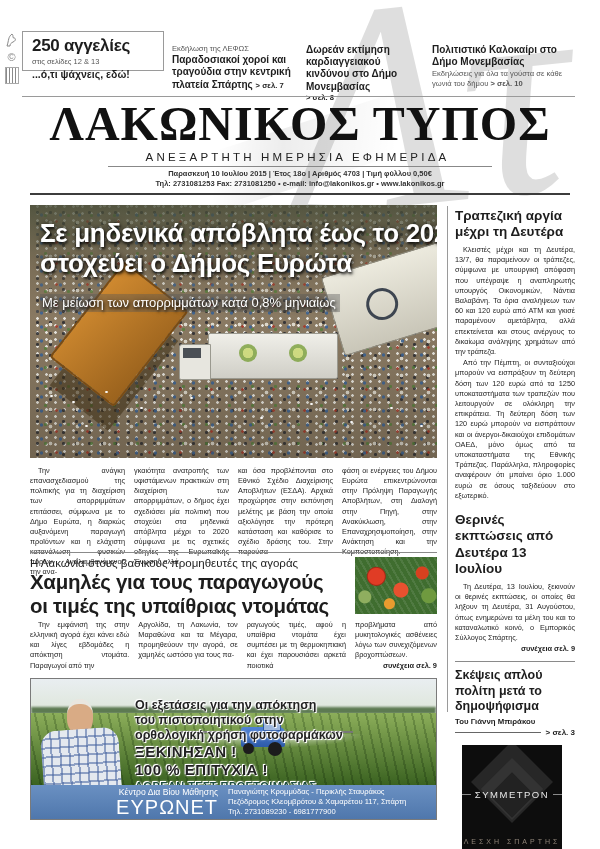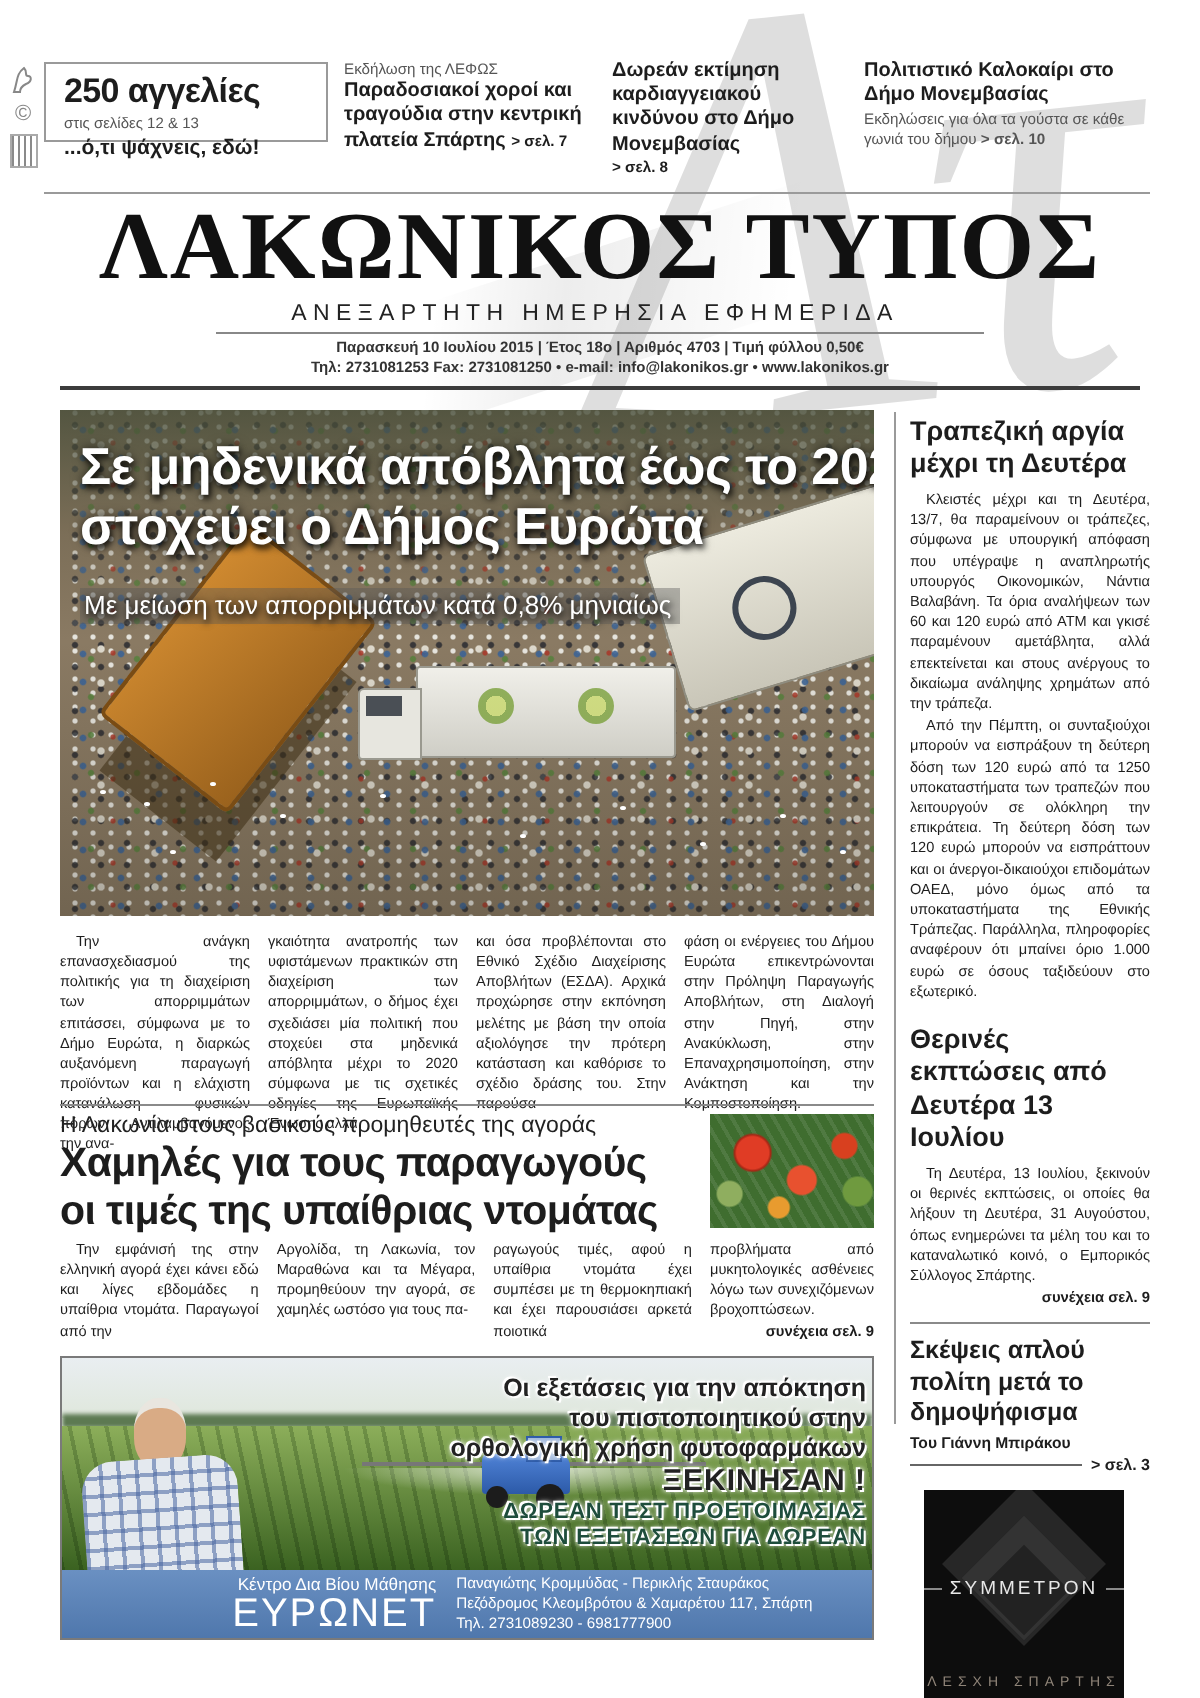--- a/index.html
+++ b/index.html
@@ -14,21 +14,21 @@
   
   .rail{left:3px;top:32px;width:17px;display:flex;flex-direction:column;gap:4px;align-items:center;color:#888;}
   .rail svg{display:block;}
   .barcode{width:12px;height:15px;background:repeating-linear-gradient(90deg,#8a8a8a 0 1px,transparent 1px 3px);border:1px solid #aaa;}
   .copyright{font-size:11px;line-height:11px;}
   
   .adsbox{left:22px;top:31px;width:142px;height:40px;border:1px solid #9a9a9a;padding:4px 6px 0 9px;box-sizing:border-box;}
   .adsbox .t{font-size:17px;font-weight:bold;letter-spacing:-0.3px;}
   .adsbox .s{font-size:7.5px;color:#555;margin-top:1px;}
   .adsbox .b{font-size:10.5px;font-weight:bold;margin-top:2px;}
-  .teaser{top:30px;font-size:10px;line-height:1.22;}
+  .teaser{top:44px;font-size:10px;line-height:1.22;}
   .teaser .kick{font-size:7.6px;color:#555;font-weight:normal;margin-bottom:1px;}
   .teaser .tt{font-weight:bold;}
   .teaser .ref{font-size:7.6px;font-weight:bold;}
   .teaser .sub{font-size:7.6px;color:#555;font-weight:normal;margin-top:1px;line-height:1.3;}
   .t1{left:172px;width:128px;}
   .t2{left:306px;width:118px;}
   .t3{left:432px;width:142px;}
   .hr1{left:22px;top:96px;width:553px;height:1px;background:#9a9a9a;}
   
   .mast{left:0;top:99px;width:600px;text-align:center;font-family:"Liberation Serif",serif;
@@ -110,21 +110,21 @@
   .boomR{left:252px;width:70px;}
   .mist{position:absolute;left:140px;top:55px;width:195px;height:14px;
     background:radial-gradient(ellipse at 50% 0,rgba(255,255,255,.75),rgba(255,255,255,0) 70%);}
   .farmer{position:absolute;left:6px;top:14px;width:92px;height:126px;}
   .farmer .head{position:absolute;left:30px;top:6px;width:26px;height:30px;border-radius:46% 46% 42% 42%;background:#d9ab85;border-top:5px solid #e9e6df;}
   .farmer .body{position:absolute;left:6px;top:36px;width:78px;height:90px;border-radius:16px 16px 0 0;
     background-color:#e4e9ef;
     background-image:repeating-linear-gradient(0deg,rgba(70,100,160,.55) 0 2px,rgba(0,0,0,0) 2px 9px),
                      repeating-linear-gradient(90deg,rgba(70,100,160,.55) 0 2px,rgba(0,0,0,0) 2px 9px);
     transform:rotate(-4deg);}
-  .eurotext{position:absolute;left:104px;right:3px;top:8px;text-align:right;color:#222;
+  .eurotext{position:absolute;left:104px;right:3px;top:19px;text-align:left;color:#222;
     text-shadow:0 0 2px #fff,0 0 3px #fff,1px 1px 0 #fff,-1px -1px 0 #fff;}
   .eurotext .l{font-size:12.5px;font-weight:bold;line-height:1.2;}
   .eurotext .big{font-size:15px;font-weight:bold;line-height:1.22;letter-spacing:.5px;}
   .eurotext .green{font-size:11px;font-weight:bold;line-height:1.2;color:#1e4d3c;letter-spacing:.4px;}
   .bluebar{position:absolute;left:0;bottom:0;width:100%;height:34px;background:linear-gradient(#6a90c2,#4f77ac);
     color:#fff;display:flex;align-items:center;gap:10px;padding:0 10px;box-sizing:border-box;}
   .bluebar .lft{width:46%;text-align:right;}
   .bluebar .org{font-size:8.6px;}
   .bluebar .brand{font-size:20px;font-weight:normal;letter-spacing:1px;line-height:1;}
   .bluebar .rgt{flex:1;font-size:7.6px;line-height:1.3;}
@@ -229,21 +229,21 @@
   </div>
 
   <div class="layer hr4"></div>
   <div class="layer kicker">Η Λακωνία στους βασικούς προμηθευτές της αγοράς</div>
   <div class="layer head2">
     <div>Χαμηλές για τους παραγωγούς</div>
     <div>οι τιμές της υπαίθριας ντομάτας</div>
   </div>
   <div class="layer tomato"></div>
   <div class="layer bodycols2">
-    <div class="col indent">Την εμφάνισή της στην ελληνική αγορά έχει κάνει εδώ και λίγες εβδομάδες η υπαίθρια ντομάτα. Παραγωγοί από την</div>
+    <div class="col indent">Την εμφάνισή της στην ελληνική αγορά έχει κάνει εδώ και λίγες εβδομάδες η απόκτηση ντομάτα. Παραγωγοί από την</div>
     <div class="col">Αργολίδα, τη Λακωνία, τον Μαραθώνα και τα Μέγαρα, προμηθεύουν την αγορά, σε χαμηλές ωστόσο για τους πα-</div>
     <div class="col">ραγωγούς τιμές, αφού η υπαίθρια ντομάτα έχει συμπέσει με τη θερμοκηπιακή και έχει παρουσιάσει αρκετά ποιοτικά</div>
     <div class="col col4"><span>προβλήματα από μυκητολογικές ασθένειες λόγω των συνεχιζόμενων βροχοπτώσεων.</span>
       <div class="cont">συνέχεια σελ. 9</div>
     </div>
   </div>
 
   <div class="layer euro">
     <div class="sky"></div>
     <div class="trees"></div>
@@ -258,20 +258,21 @@
     </div>
     <div class="farmer">
       <div class="head"></div>
       <div class="body"></div>
     </div>
     <div class="eurotext">
       <div class="l">Οι εξετάσεις για την απόκτηση</div>
       <div class="l">του πιστοποιητικού στην</div>
       <div class="l">ορθολογική χρήση φυτοφαρμάκων</div>
       <div class="big">ΞΕΚΙΝΗΣΑΝ !</div>
+      <div class="big">100 % ΕΠΙΤΥΧΙΑ !</div>
       <div class="green">ΔΩΡΕΑΝ ΤΕΣΤ ΠΡΟΕΤΟΙΜΑΣΙΑΣ</div>
       <div class="green">ΤΩΝ ΕΞΕΤΑΣΕΩΝ ΓΙΑ ΔΩΡΕΑΝ</div>
     </div>
     <div class="bluebar">
       <div class="lft">
         <div class="org">Κέντρο Δια Βίου Μάθησης</div>
         <div class="brand">ΕΥΡΩΝΕΤ</div>
       </div>
       <div class="rgt">
         <div>Παναγιώτης Κρομμύδας - Περικλής Σταυράκος</div>

